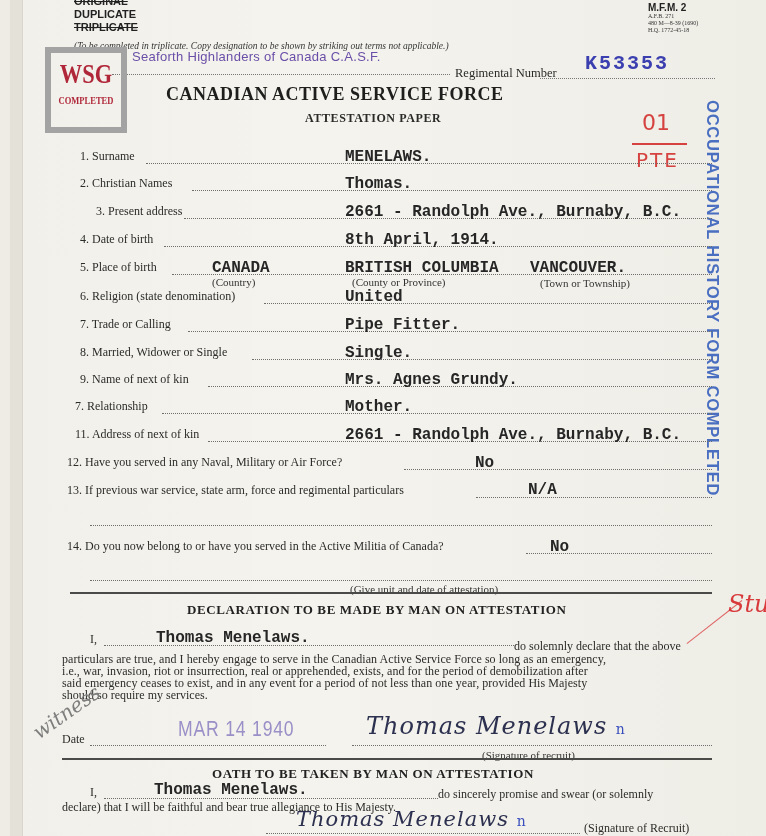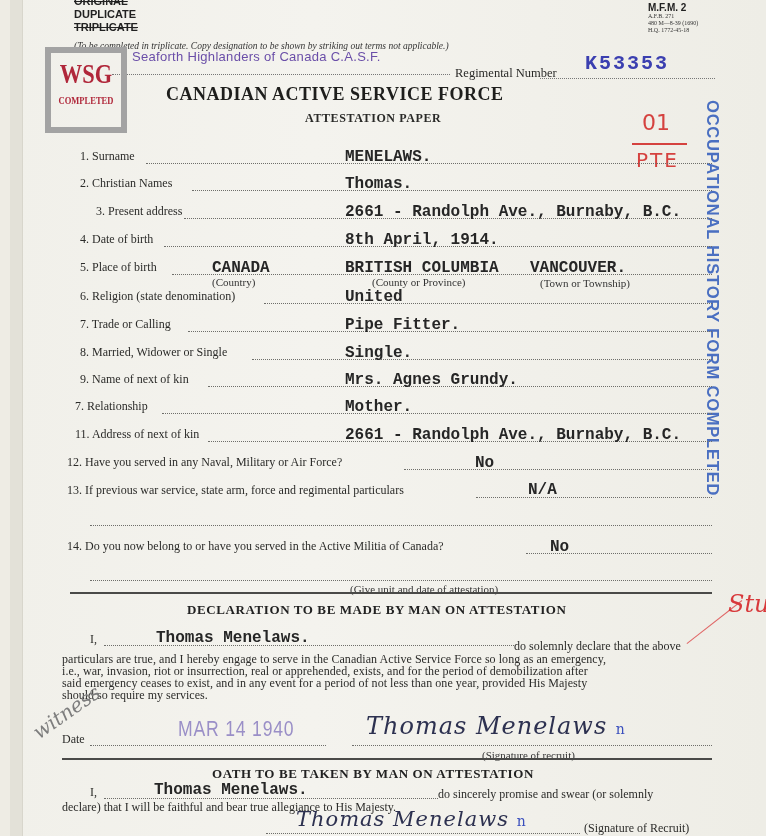--- a/index.html
+++ b/index.html
@@ -104,21 +104,21 @@
 <div class="abs row-label" style="left:80px;top:232px;"><span>4.</span> <span>Date of birth</span></div>
 <div class="abs row-line" style="left:164px;top:246px;width:548px;"></div>
 <div class="abs typed" style="left:345px;top:231px;">8th April, 1914.</div>
 
 <div class="abs row-label" style="left:80px;top:260px;"><span>5.</span> <span>Place of birth</span></div>
 <div class="abs row-line" style="left:172px;top:274px;width:540px;"></div>
 <div class="abs typed" style="left:212px;top:259px;">CANADA</div>
 <div class="abs typed" style="left:345px;top:259px;">BRITISH COLUMBIA</div>
 <div class="abs typed" style="left:530px;top:259px;">VANCOUVER.</div>
 <div class="abs caption" style="left:212px;top:276px;">(Country)</div>
-<div class="abs caption" style="left:352px;top:276px;margin-left:20px;">(County or Province)</div>
+<div class="abs caption" style="left:352px;top:276px;">(County or Province)</div>
 <div class="abs caption" style="left:540px;top:277px;">(Town or Township)</div>
 
 <div class="abs row-label" style="left:80px;top:289px;"><span>6.</span> <span>Religion (state denomination)</span></div>
 <div class="abs row-line" style="left:264px;top:303px;width:448px;"></div>
 <div class="abs typed" style="left:345px;top:288px;">United</div>
 
 <div class="abs row-label" style="left:80px;top:317px;"><span>7.</span> <span>Trade or Calling</span></div>
 <div class="abs row-line" style="left:188px;top:331px;width:524px;"></div>
 <div class="abs typed" style="left:345px;top:316px;">Pipe Fitter.</div>
 

